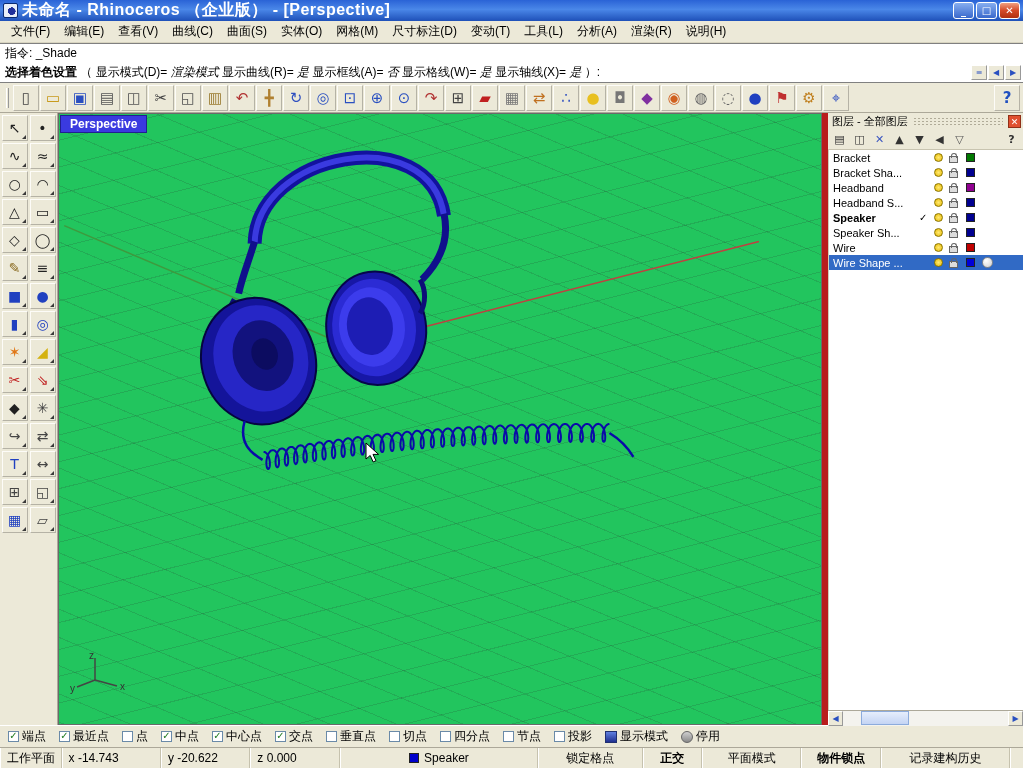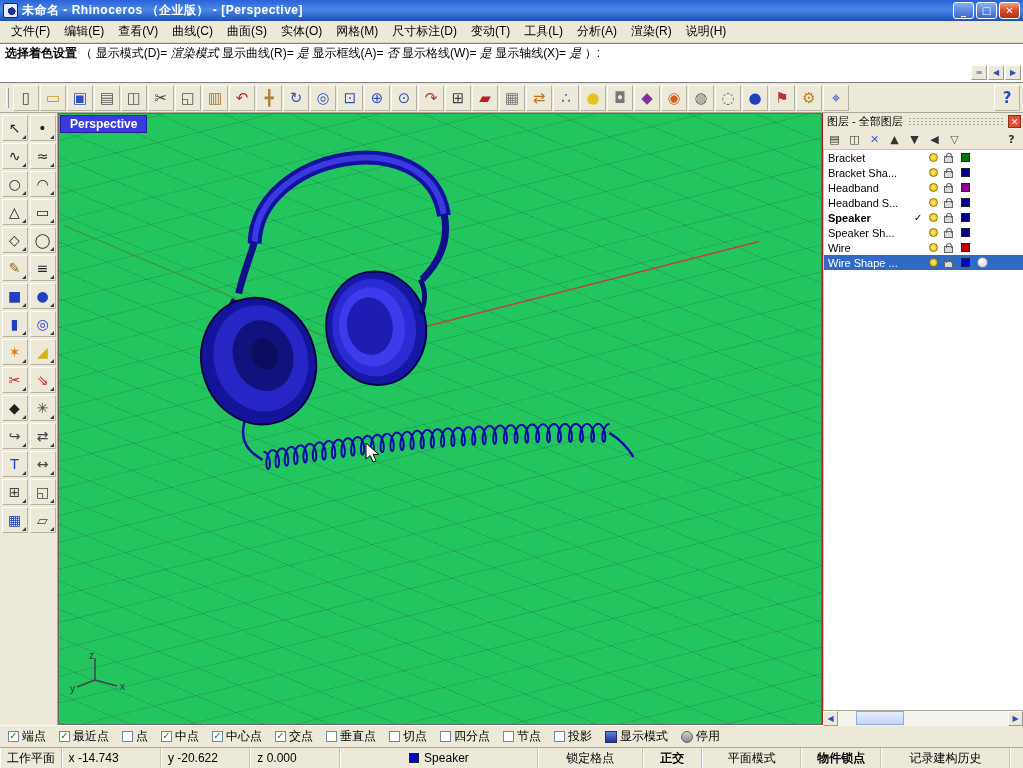--- a/index.html
+++ b/index.html
@@ -5,21 +5,21 @@
   *{box-sizing:border-box;margin:0;padding:0}
   html,body{width:1023px;height:768px;overflow:hidden}
   body{font-family:"Liberation Sans","DejaVu Sans",sans-serif;font-size:12px;background:#ece9d8;user-select:none;color:#000}
   .g,.wb,.lpbtn,.sbtn,.cmdbtn{font-family:"DejaVu Sans",sans-serif}
 
   
   .titlebar{height:21px;display:flex;align-items:center;gap:4px;padding:0 3px;
     background:linear-gradient(180deg,#2a63d6,#4a87e8 45%,#1e50b8);color:#fff;font-weight:bold}
   .app-icon{width:15px;height:15px;border:1px solid #0a2a70;border-radius:2px;
     background:radial-gradient(circle at 60% 55%,#20309a 35%,#e8eef8 36%)}
-  .title{flex:1;font-size:12px;white-space:nowrap;overflow:hidden;letter-spacing:.5px}
+  .title{flex:1;font-size:16px;white-space:nowrap;overflow:hidden;letter-spacing:.5px}
   .winbtns{display:flex;gap:2px}
   .wb{width:21px;height:17px;border:1px solid #fff;border-radius:3px;color:#fff;font-size:10px;
     line-height:1;display:flex;align-items:center;justify-content:center;font-weight:bold}
   .wb.min,.wb.max{background:linear-gradient(#86aef0,#3a68cc)}
   .wb.close{background:linear-gradient(#f0a080,#d44a28 50%,#b03010)}
 
   
   .menubar{height:22px;display:flex;align-items:center;padding:0 4px;background:#ece9d8;border-bottom:1px solid #d8d4c0}
   .menu-item{padding:2px 7px;white-space:nowrap}
 
@@ -56,21 +56,21 @@
       repeating-linear-gradient(166deg, rgba(0,0,0,0) 0 25px, rgba(40,40,40,.16) 25px 26px),
       repeating-linear-gradient(203deg, rgba(0,0,0,0) 0 25px, rgba(40,40,40,.16) 25px 26px)}
   .vplabel{position:absolute;top:1px;left:1px;background:#3a3ae0;color:#fff;font-weight:bold;
     padding:1px 9px;font-size:12px;border:1px solid #202090}
   .scene{position:absolute;inset:0;width:100%;height:100%}
   .axisicon{position:absolute;left:10px;bottom:28px}
   .axisicon text{font-size:10px;fill:#333}
   .cursorpos{position:absolute;left:306px;top:328px}
 
   
-  .layerpanel{width:201px;background:#ece9d8;border-left:1px solid #b91c1c;display:flex;flex-direction:column;font-size:11px}
+  .layerpanel{width:201px;background:#ece9d8;border-left:6px solid #b91c1c;display:flex;flex-direction:column;font-size:11px}
   .lp-head{height:17px;display:flex;align-items:center;gap:3px;padding:1px 2px 1px 4px}
   .lp-grip{flex:1;height:9px;background-image:radial-gradient(#b0ab98 1px,transparent 1.2px);background-size:4px 3px;margin:0 2px}
   .lp-close{width:13px;height:13px;background:#e05030;color:#fff;font-size:9px;display:flex;
     align-items:center;justify-content:center;border:1px solid #903018}
   .lp-toolbar{height:20px;display:flex;align-items:center;gap:1px;padding:0 2px;border-bottom:1px solid #c8c4b0}
   .lpbtn{width:19px;height:17px;font-size:11px;background:#ece9d8;border:1px solid #ece9d8;
     display:flex;align-items:center;justify-content:center;padding:0}
   .lp-toolbar .lpbtn:last-of-type{margin-left:auto;font-weight:bold}
   .lp-cols{height:16px;display:flex;align-items:center;background:#ece9d8;border-top:1px solid #fff;
     border-bottom:1px solid #aca899;padding:0 4px}
@@ -154,20 +154,23 @@
     <span class="menu-item">分析(A)</span>
 
     <span class="menu-item">渲染(R)</span>
 
     <span class="menu-item">说明(H)</span>
 
 </div>
 
 <div class="cmdarea">
   <div class="cmdline">
+    <span>指令: _Shade</span>
+  </div>
+  <div class="cmdline">
     
       <span class="b">选择着色设置</span>
     
       <span> （</span>
     
       <span>显示模式(D)=</span>
     
       <span class="it">渲染模式</span>
     
       <span> 显示曲线(R)=</span>

